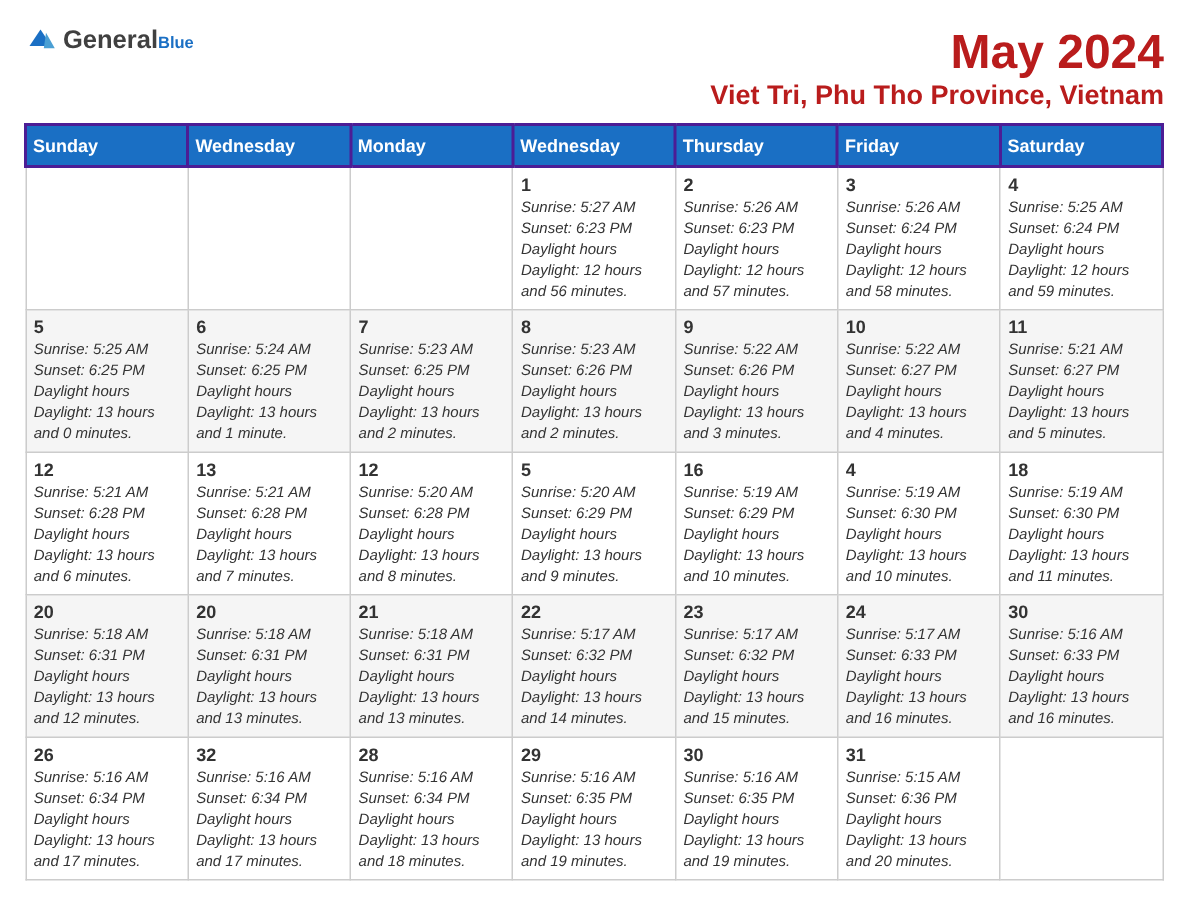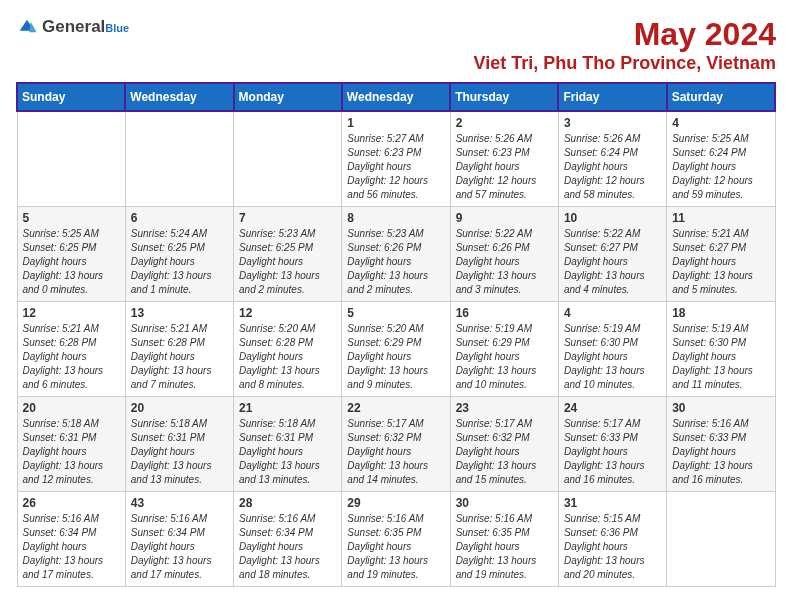--- a/index.html
+++ b/index.html
@@ -353,21 +353,21 @@
         <td>
         <span class="day-number">26</span>
         <div class="day-info">
           Sunrise: 5:16 AM<br>
           Sunset: 6:34 PM<br>
           Daylight hours<br>
           Daylight: 13 hours and 17 minutes.
         </div>
       </td>
         <td>
-        <span class="day-number">43</span>
+        <span class="day-number">32</span>
         <div class="day-info">
           Sunrise: 5:16 AM<br>
           Sunset: 6:34 PM<br>
           Daylight hours<br>
           Daylight: 13 hours and 17 minutes.
         </div>
       </td>
         <td>
         <span class="day-number">28</span>
         <div class="day-info">

